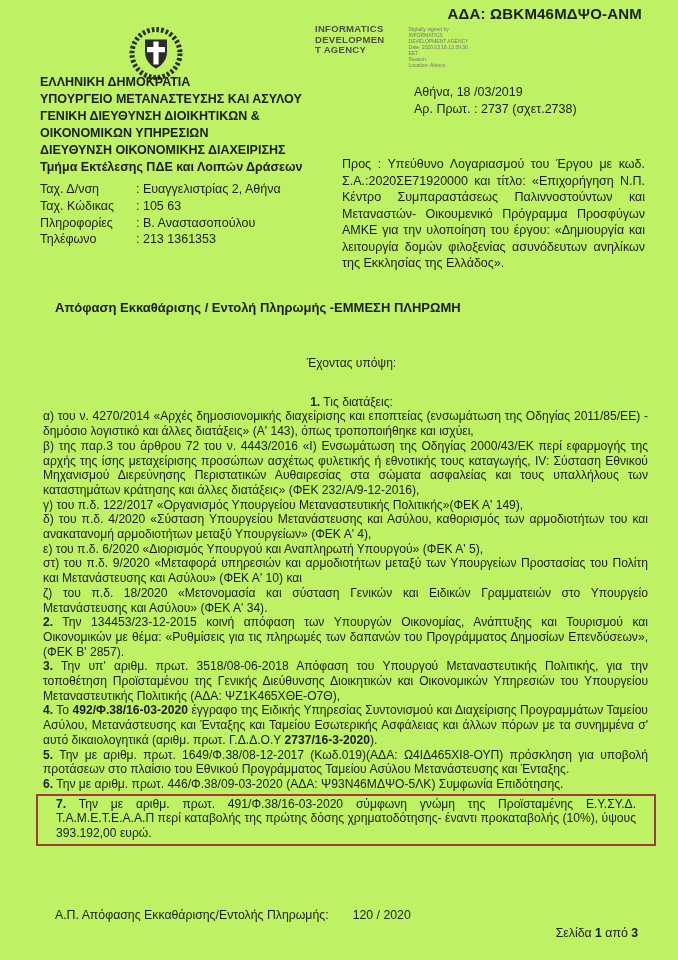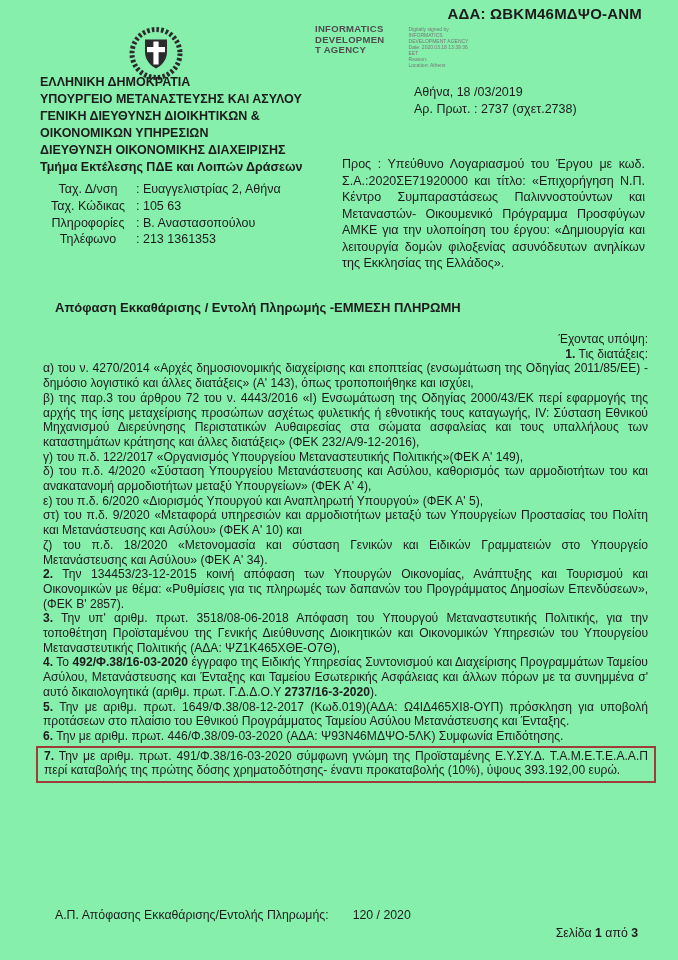--- a/index.html
+++ b/index.html
@@ -1,19 +1,19 @@
 <!DOCTYPE html>
 <html lang="el"><head>
 <meta charset="utf-8">
 <style>
   * { margin:0; padding:0; box-sizing:border-box; }
   html,body { background:#e8e8e8; }
   .page {
     position:relative; width:678px; height:960px; margin:0 auto;
-    background:#86efac; color:#1c1c1c;
+    background:#bef264; color:#1c1c1c;
     font-family:"Liberation Sans", sans-serif;
     overflow:hidden;
   }
   .abs { position:absolute; }
   .b { font-weight:bold; }
 
   .ada-line { top:5px; right:36px; font-size:15px; font-weight:bold; letter-spacing:.2px; }
 
   .stamp { top:24px; left:315px; display:flex; gap:24px; }
   .stamp-big {
@@ -23,33 +23,33 @@
   .stamp-small {
     font-size:5px; color:#777; line-height:6px; white-space:pre-line; padding-top:2px;
   }
 
   .emblem { top:26px; left:126px; }
 
   .org-block { top:74px; left:40px; font-size:12.5px; font-weight:bold; line-height:17px; width:310px; }
 
   .date-block { top:84px; left:414px; font-size:12.5px; line-height:17px; }
 
-  .contact-block { top:181px; left:40px; font-size:12.5px; line-height:16.8px;text-align:center; }
+  .contact-block { top:181px; left:40px; font-size:12.5px; line-height:16.8px; }
   .contact-row { display:flex; }
   .contact-label { width:96px; flex:0 0 96px; }
 
   .to-block { top:156px; left:342px; width:303px; font-size:12.5px; line-height:16.5px; text-align:justify; }
 
   .doc-title { top:300px; left:55px; font-size:13px; font-weight:bold; }
 
   .body-text { top:332px; left:43px; width:605px; font-size:12.1px; line-height:14.7px; text-align:justify; }
   .body-text p { margin:0; }
-  .body-text p.indent { padding-left:12px; text-align:right; }
+  .body-text p.indent { padding-left:12px; text-align:center;margin-top:24px; }
   .body-text p.boxed {
-    border:2px solid #9e3d3b; margin:2px -8px 0 -7px; padding:1px 6px 3px;
+    border:2px solid #9e3d3b; margin:2px -8px 0 -7px; padding:1px 18px 3px;
   }
 
   .footer-ref { top:908px; left:55px; font-size:12.3px; display:flex; }
   .footer-ref .val { margin-left:24px; }
   .footer-page { top:926px; right:40px; font-size:12.3px; }
 </style>
 </head>
 <body>
 
 <div class="page">

